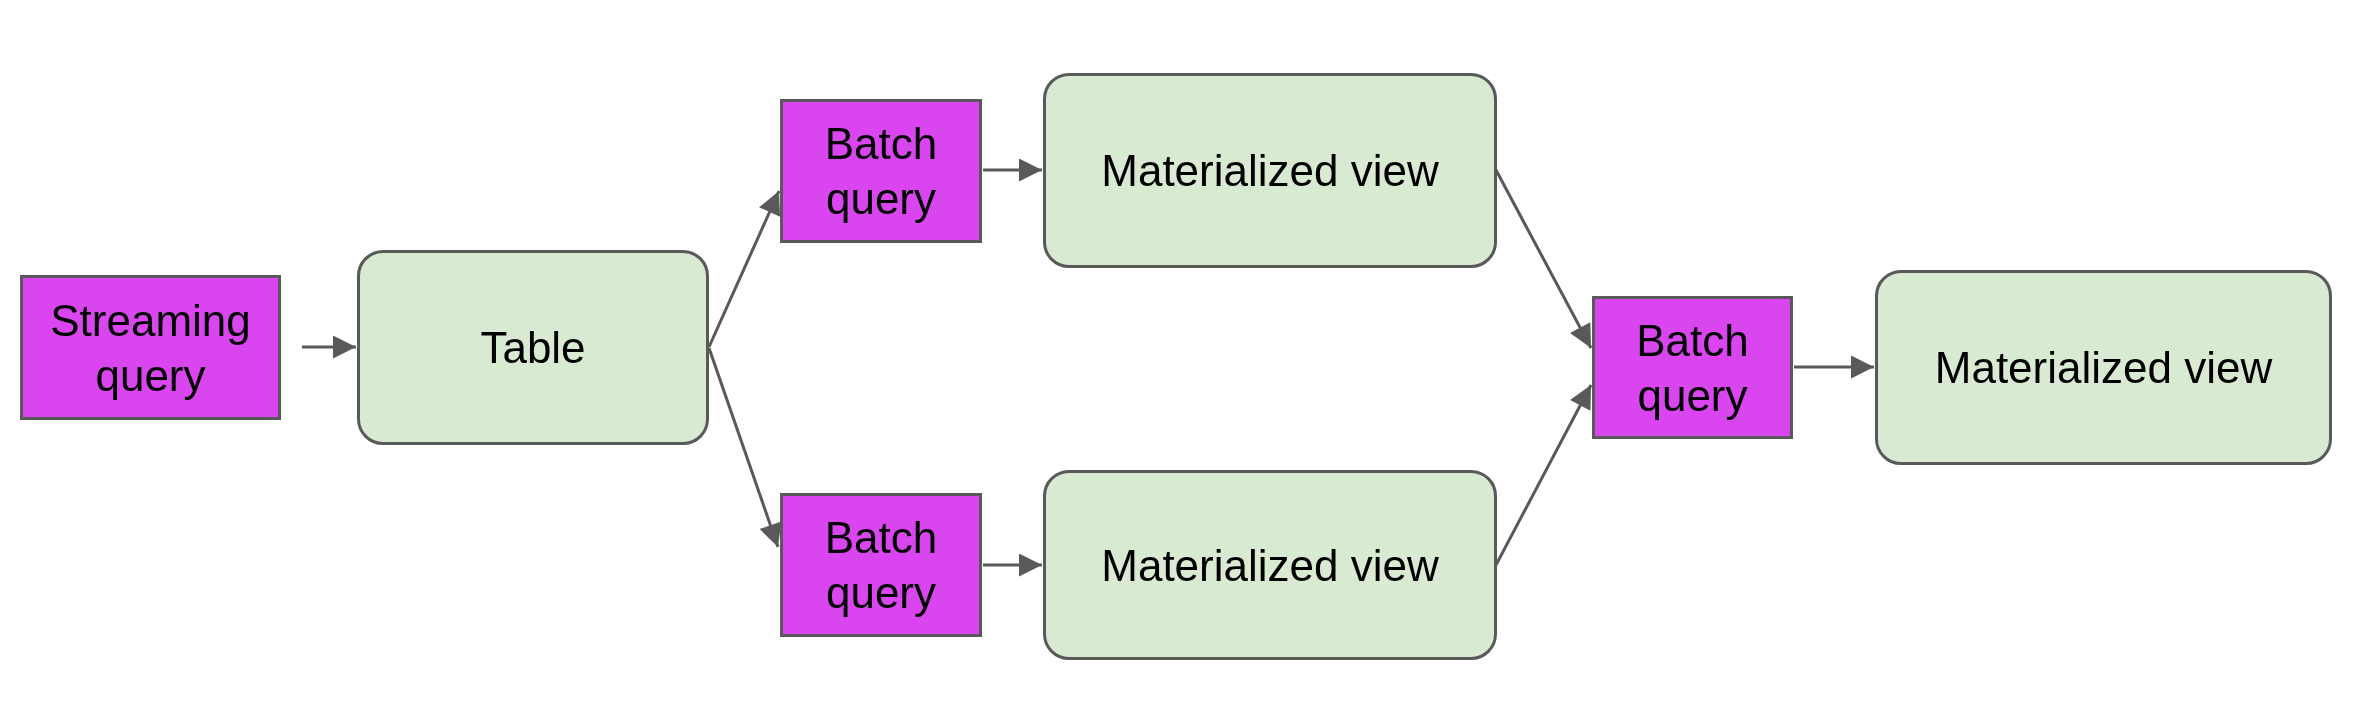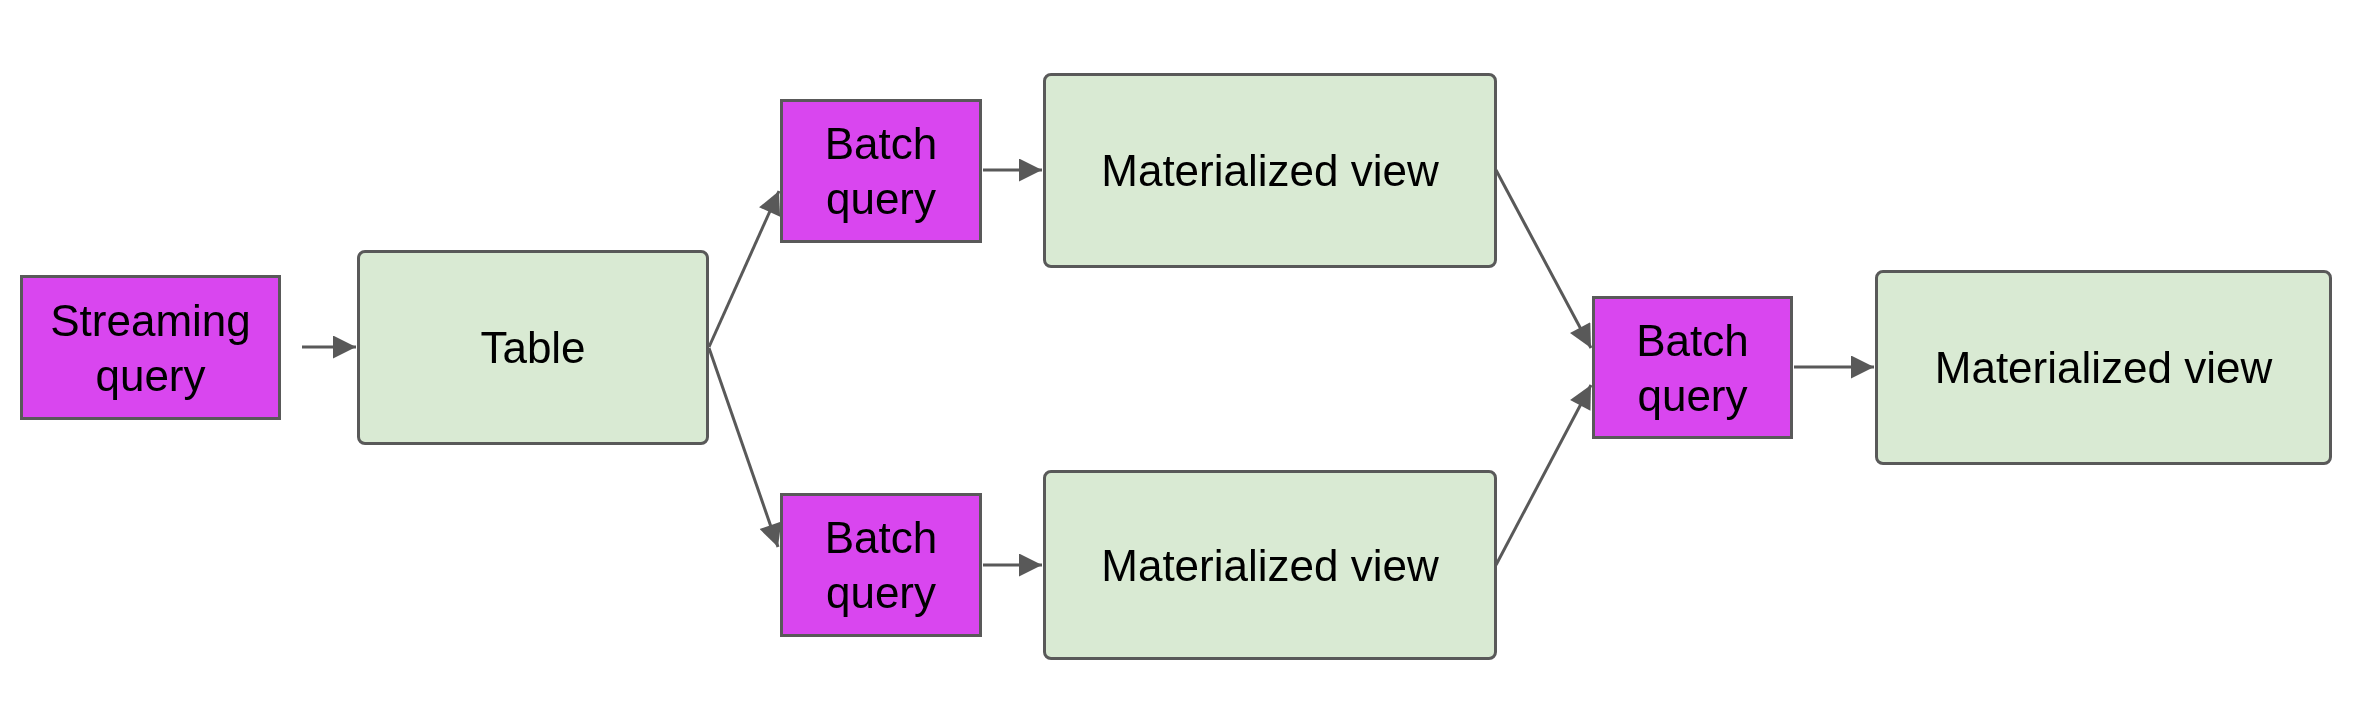--- a/index.html
+++ b/index.html
@@ -20,21 +20,21 @@
     display: flex;
     align-items: center;
     justify-content: center;
     text-align: center;
     color: #000000;
     font-size: 44px;
     line-height: 55px;
   }
   .node .label { display: block; padding: 0 6px; }
   .node.query { background: #d946ef; border-radius: 0; }
-  .node.data  { background: #d9ead3; border-radius: 8px; }
+  .node.data  { background: #d9ead3; border-radius: 26px; }
 </style>
 </head>
 <body>
 
 <div class="canvas">
 
   <svg class="edges" width="2370" height="720" viewBox="0 0 2370 720">
     <defs>
       <marker id="arrowhead" viewBox="0 0 10 10" refX="10" refY="5" markerWidth="25" markerHeight="23" orient="auto" markerUnits="userSpaceOnUse">
         <path d="M 0 0 L 10 5 L 0 10 z" fill="#595959"></path>

